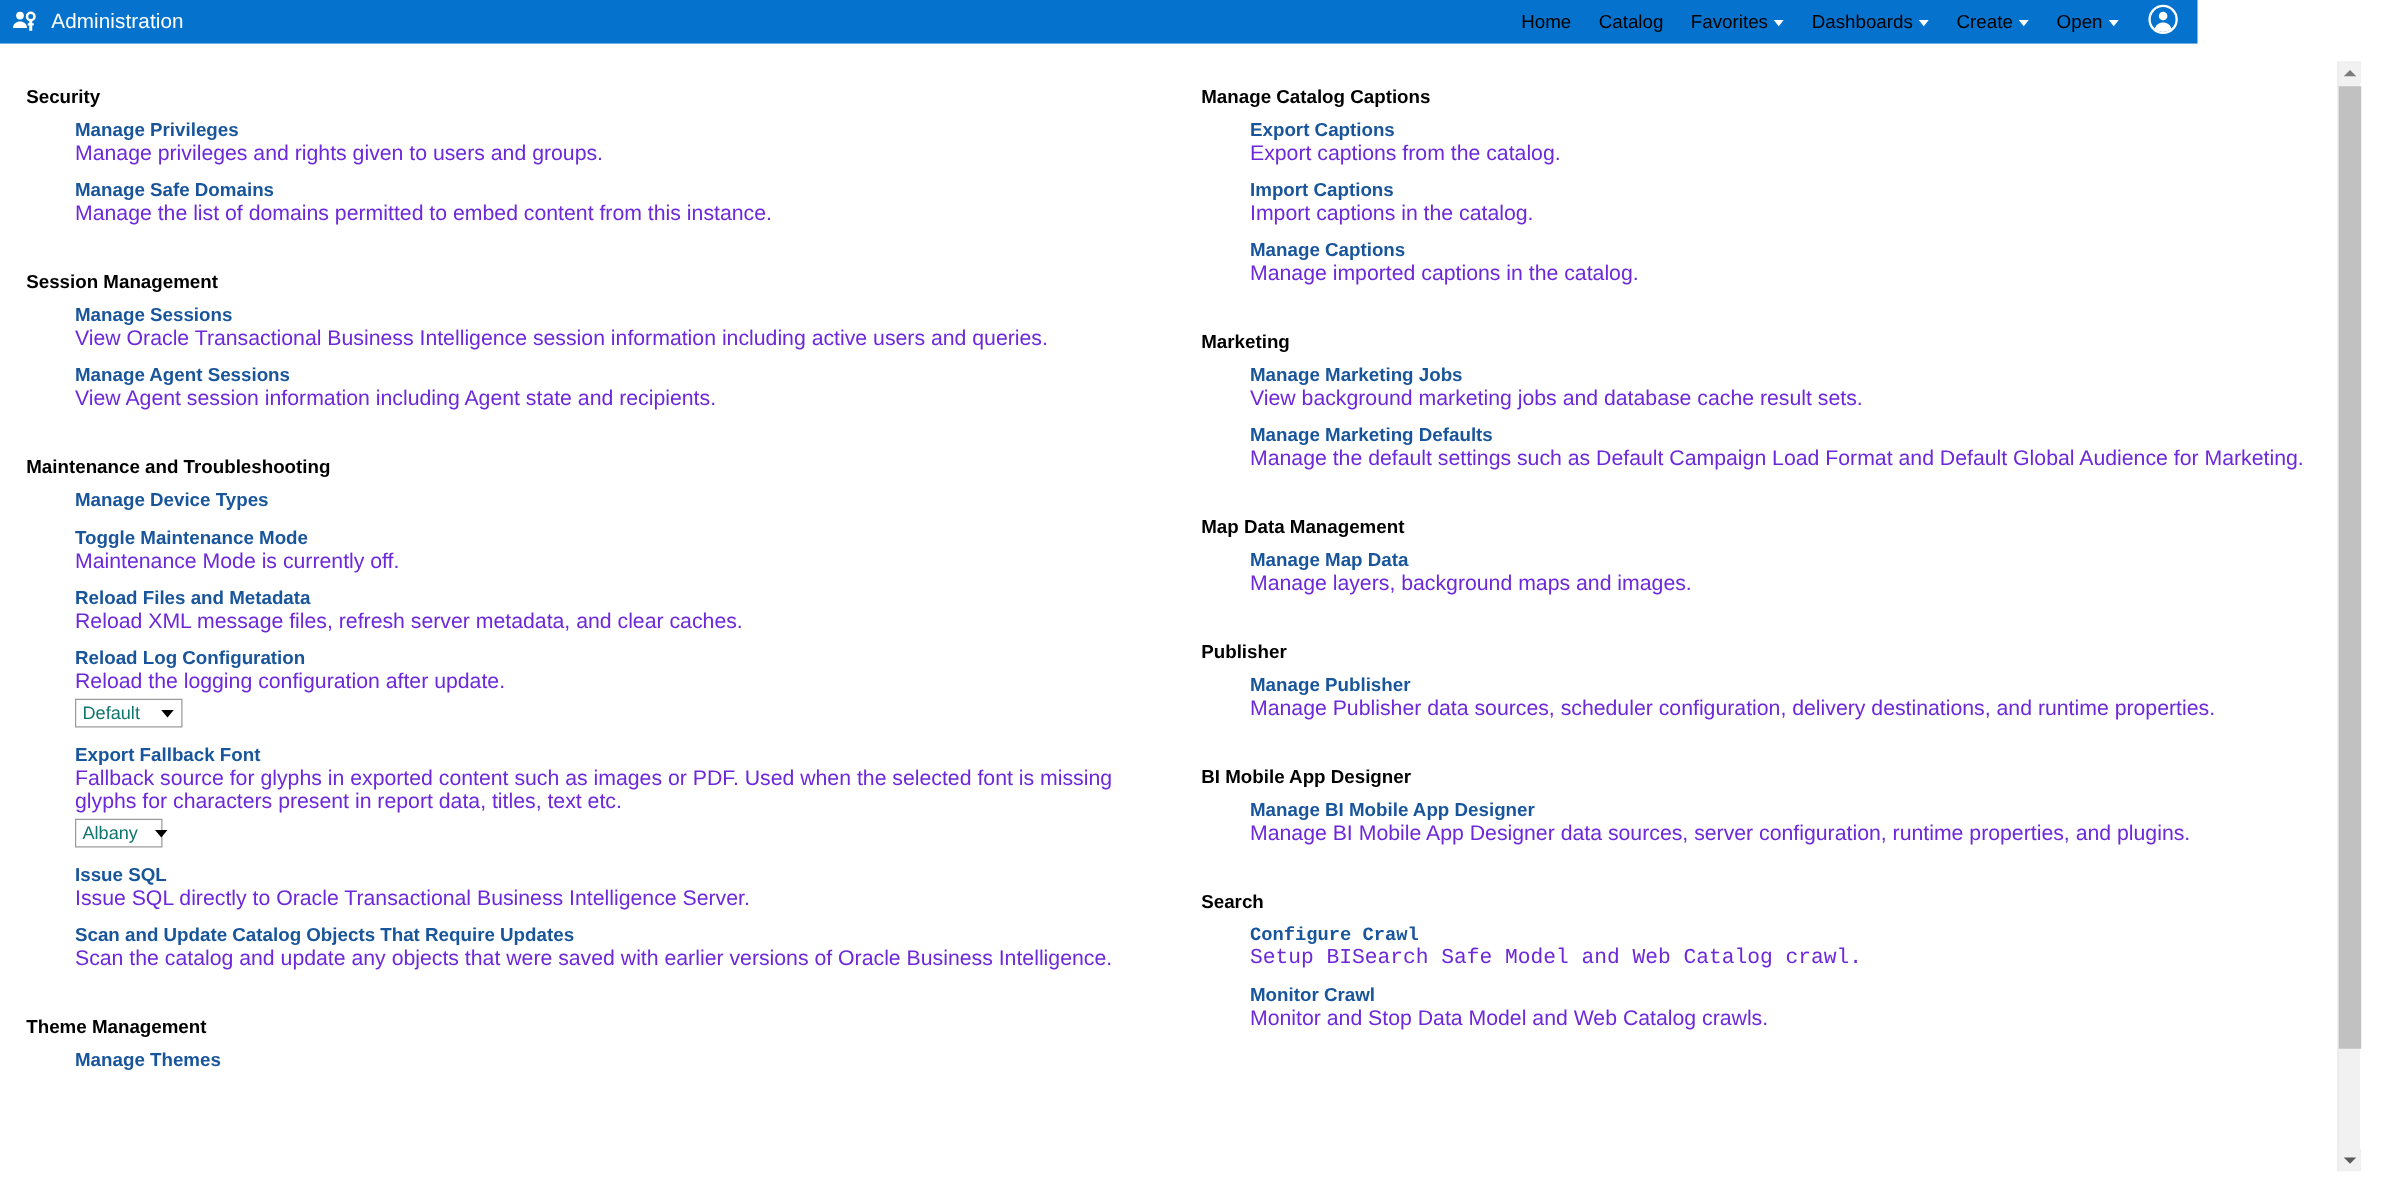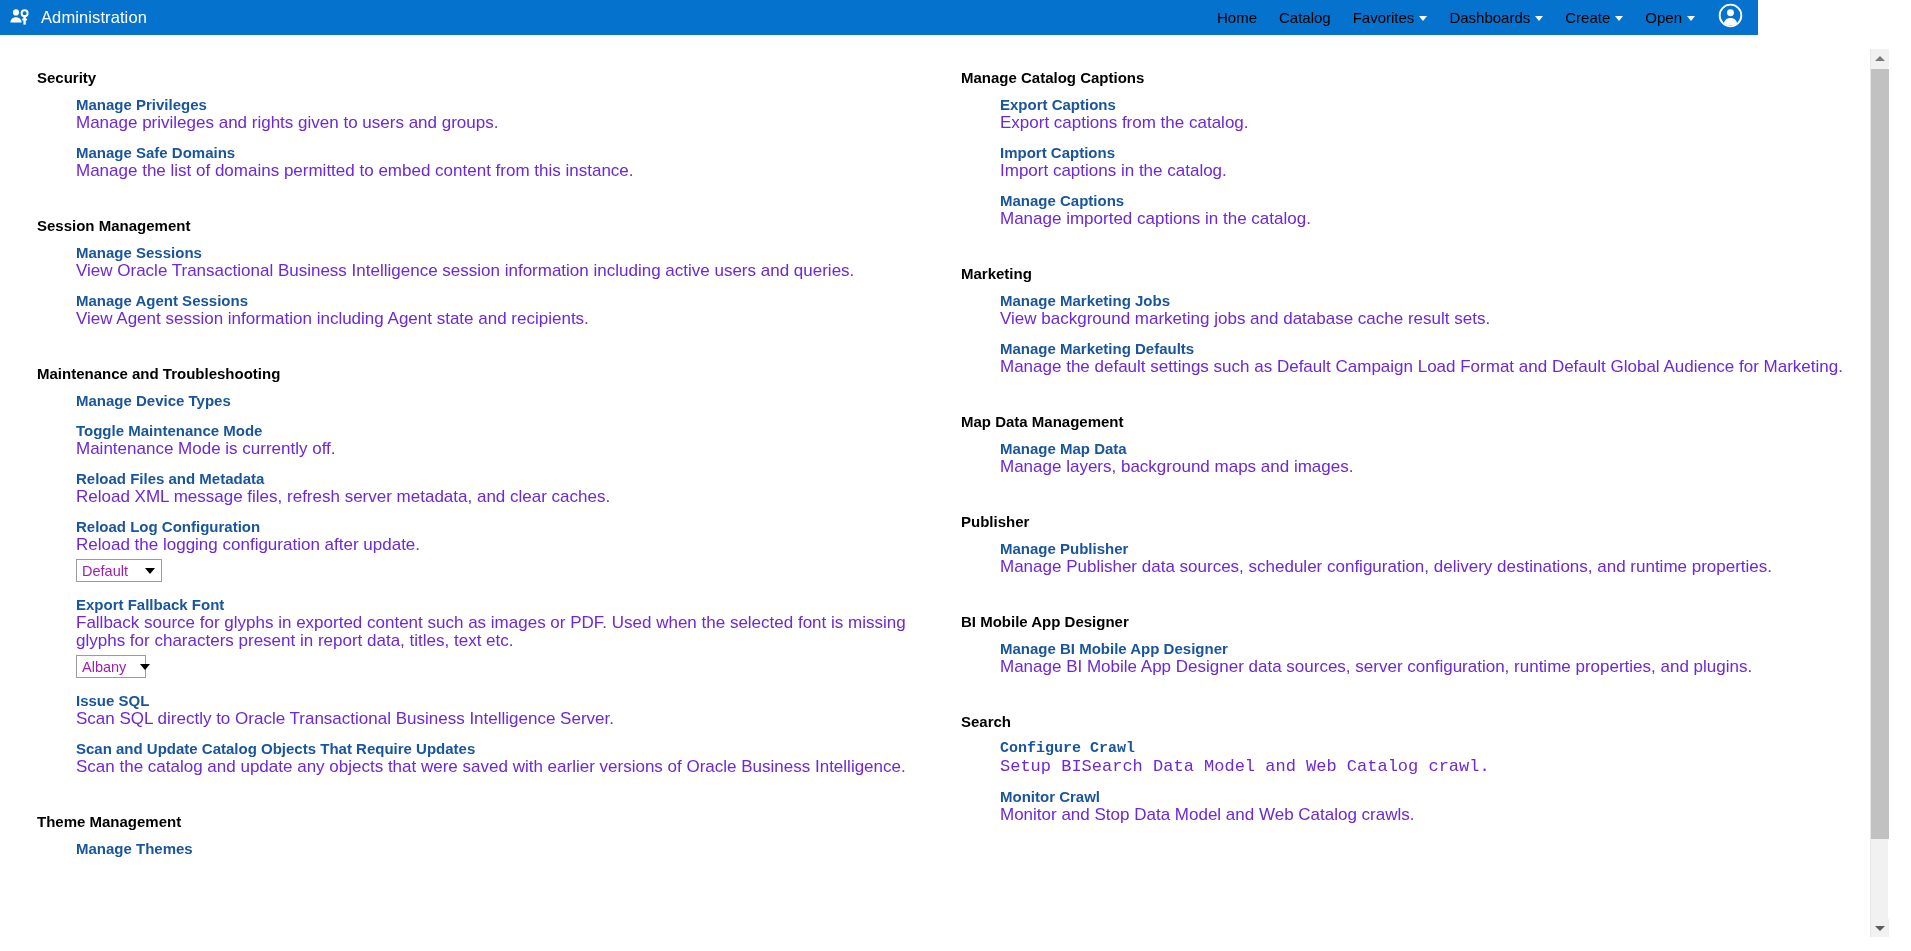--- a/index.html
+++ b/index.html
@@ -84,21 +84,21 @@
   }
   #columns {
     position: relative;
     display: block;
     padding: 0;
   }
   .column {
     position: absolute;
     top: 0;
   }
-  #col-left  { left: 16px;   width: 940px; }
+  #col-left  { left: 0px;   width: 940px; }
   #col-right { left: 940px; width: 926px; }
 
   .section { margin: 0; }
   .section-title {
     font-size: 15px;
     font-weight: bold;
     color: #000000;
     margin: 0;
     padding: 0 0 0 21px;
     line-height: 17px;
@@ -125,21 +125,21 @@
   
   .sel {
     margin-top: 5px;
     margin-bottom: 2px;
     height: 23px;
     border: 1px solid #9b9b9b;
     background: #ffffff;
     display: inline-flex;
     align-items: center;
     font-size: 14.5px;
-    color: #a21caf;
+    color: #0f766e;
     padding: 0 6px 0 5px;
     cursor: pointer;
     min-width: 60px;
   }
   .sel .sel-val { margin-right: 14px; white-space: nowrap; }
   .sel .sel-arrow {
     width: 0; height: 0;
     border-left: 5px solid transparent;
     border-right: 5px solid transparent;
     border-top: 6px solid #000000;
@@ -270,21 +270,21 @@
             <div class="item" style="margin-top: 11px;"><a class="item-link">Toggle Maintenance Mode</a><div class="item-desc">Maintenance Mode is currently off.</div></div>
             <div class="item" style="margin-top: 11px;"><a class="item-link">Reload Files and Metadata</a><div class="item-desc">Reload XML message files, refresh server metadata, and clear caches.</div></div>
             <div class="item" style="margin-top: 11px;"><a class="item-link">Reload Log Configuration</a><div class="item-desc">Reload the logging configuration after update.</div><div class="sel sel-default">
                 <span class="sel-val">Default</span>
                 <span class="sel-arrow"></span>
               </div></div>
             <div class="item" style="margin-top: 11px;"><a class="item-link">Export Fallback Font</a><div class="item-desc">Fallback source for glyphs in exported content such as images or PDF. Used when the selected font is missing glyphs for characters present in report data, titles, text etc.</div><div class="sel sel-albany">
                 <span class="sel-val">Albany</span>
                 <span class="sel-arrow"></span>
               </div></div>
-            <div class="item" style="margin-top: 11px;"><a class="item-link">Issue SQL</a><div class="item-desc">Scan SQL directly to Oracle Transactional Business Intelligence Server.</div></div>
+            <div class="item" style="margin-top: 11px;"><a class="item-link">Issue SQL</a><div class="item-desc">Issue SQL directly to Oracle Transactional Business Intelligence Server.</div></div>
             <div class="item" style="margin-top: 11px;"><a class="item-link">Scan and Update Catalog Objects That Require Updates</a><div class="item-desc">Scan the catalog and update any objects that were saved with earlier versions of Oracle Business Intelligence.</div></div>
           </div>
         </div>
         <div class="section" style="margin-top: 37px;">
           <div class="section-title">Theme Management</div>
           <div class="items">
             <div class="item" style="margin-top: 9px;"><a class="item-link">Manage Themes</a></div>
           </div>
         </div>
       </div>
@@ -318,21 +318,21 @@
         </div>
         <div class="section" style="margin-top: 37px;">
           <div class="section-title">BI Mobile App Designer</div>
           <div class="items">
             <div class="item" style="margin-top: 9px;"><a class="item-link">Manage BI Mobile App Designer</a><div class="item-desc">Manage BI Mobile App Designer data sources, server configuration, runtime properties, and plugins.</div></div>
           </div>
         </div>
         <div class="section" style="margin-top: 37px;">
           <div class="section-title">Search</div>
           <div class="items">
-            <div class="item" style="margin-top: 9px; font-family: Liberation Mono, monospace;"><a class="item-link">Configure Crawl</a><div class="item-desc">Setup BISearch Data Model and Web Catalog crawl.</div></div>
+            <div class="item" style="margin-top: 9px; font-family: Liberation Mono, monospace;"><a class="item-link">Configure Crawl</a><div class="item-desc">Setup BISearch Safe Model and Web Catalog crawl.</div></div>
             <div class="item" style="margin-top: 11px;"><a class="item-link">Monitor Crawl</a><div class="item-desc">Monitor and Stop Data Model and Web Catalog crawls.</div></div>
           </div>
         </div>
       </div>
   </div>
 </div>
 
 <div id="scrollbar">
   <div id="sb-track">
     <div class="sb-btn" id="sb-up">

